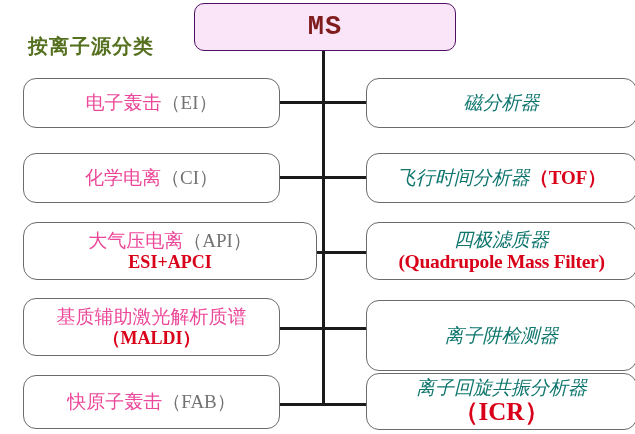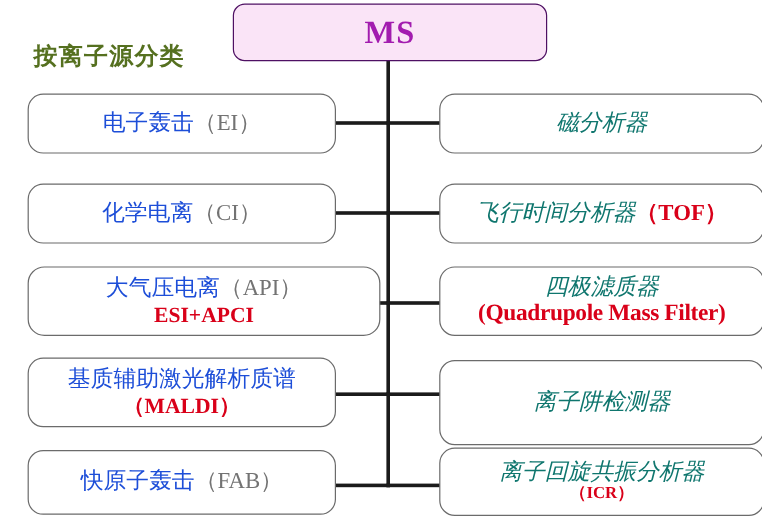--- a/index.html
+++ b/index.html
@@ -42,37 +42,38 @@
   }
   .node .line1,.node .line2{display:block;white-space:nowrap;}
 
   
   #ms-node{
     border:1.8px solid #4e1063;
     background:#fae4f7;
     border-radius:10px;
   }
   #ms-node .line1{
-    color:#a21caf;
+    color:#7f1d1d;
     font-weight:bold;
     font-size:27px;
     letter-spacing:1px;
+    font-family:Liberation Mono, monospace;
   }
 
   
-  .left .cn{color:#1d4ed8;}
+  .left .cn{color:#ec4899;}
   .left .ab{color:#737373;font-weight:normal;}
   .left .line1{font-size:19px;}
   .left .line2{font-size:18px;color:#d90019;font-weight:bold;}
 
   
   .right .cn{color:#0f766e;font-style:italic;}
   .right .ab{color:#d90019;font-weight:bold;}
   .right .line1{font-size:19px;}
-  .right .line2{font-size:14px;color:#d90019;font-weight:bold;}
+  .right .line2{font-size:25px;color:#d90019;font-weight:bold;}
   .right .line2.wide{font-size:19.5px;letter-spacing:-0.3px;}
 
   
   #diagram-title{
     position:absolute;
     color:#55701f;
     font-weight:bold;
     font-size:20px;
     letter-spacing:1px;
     white-space:nowrap;

